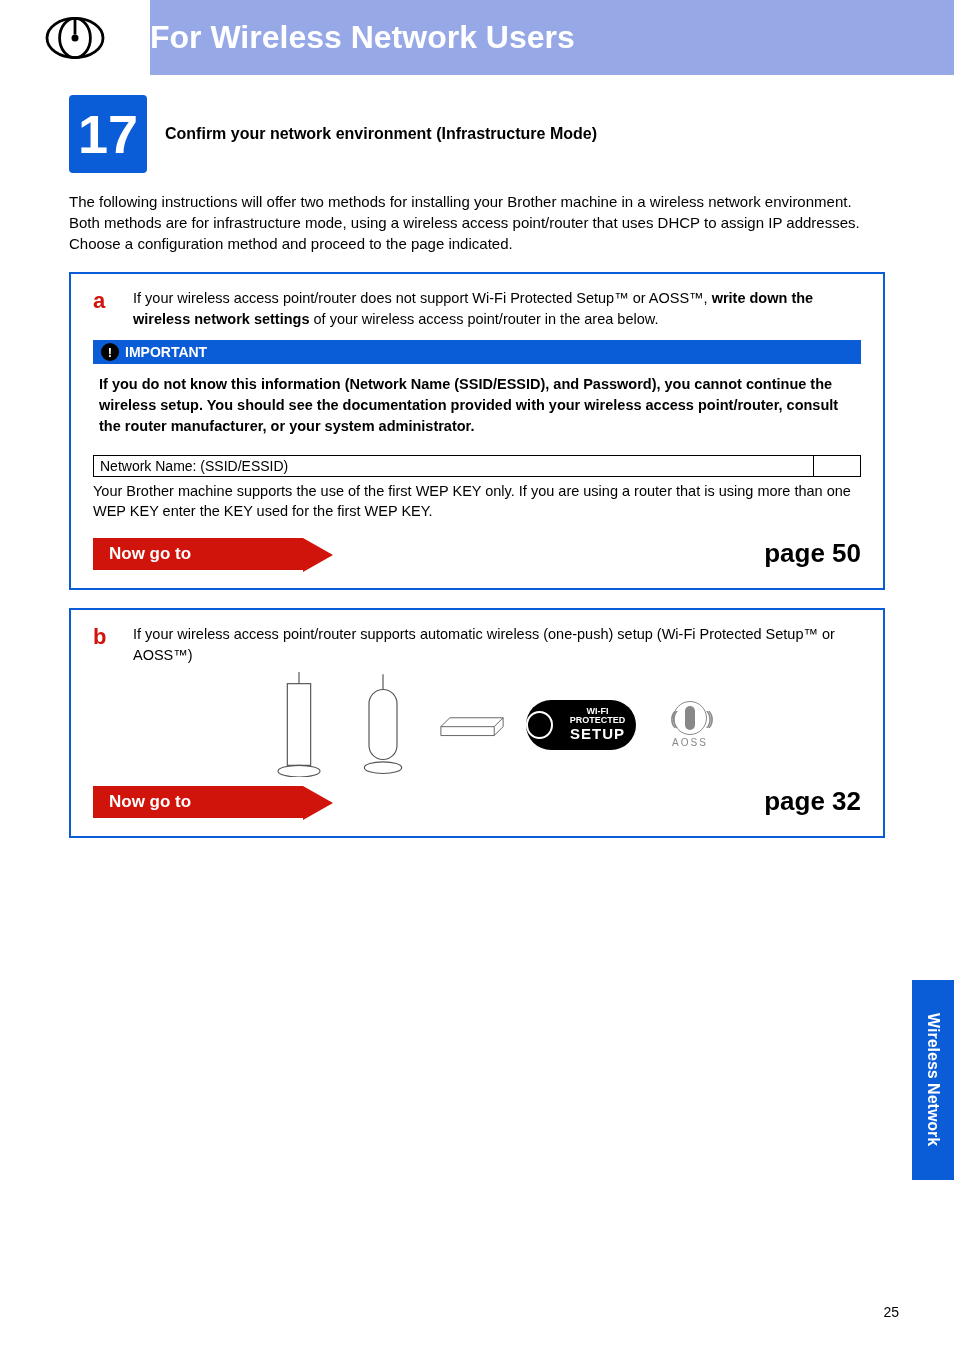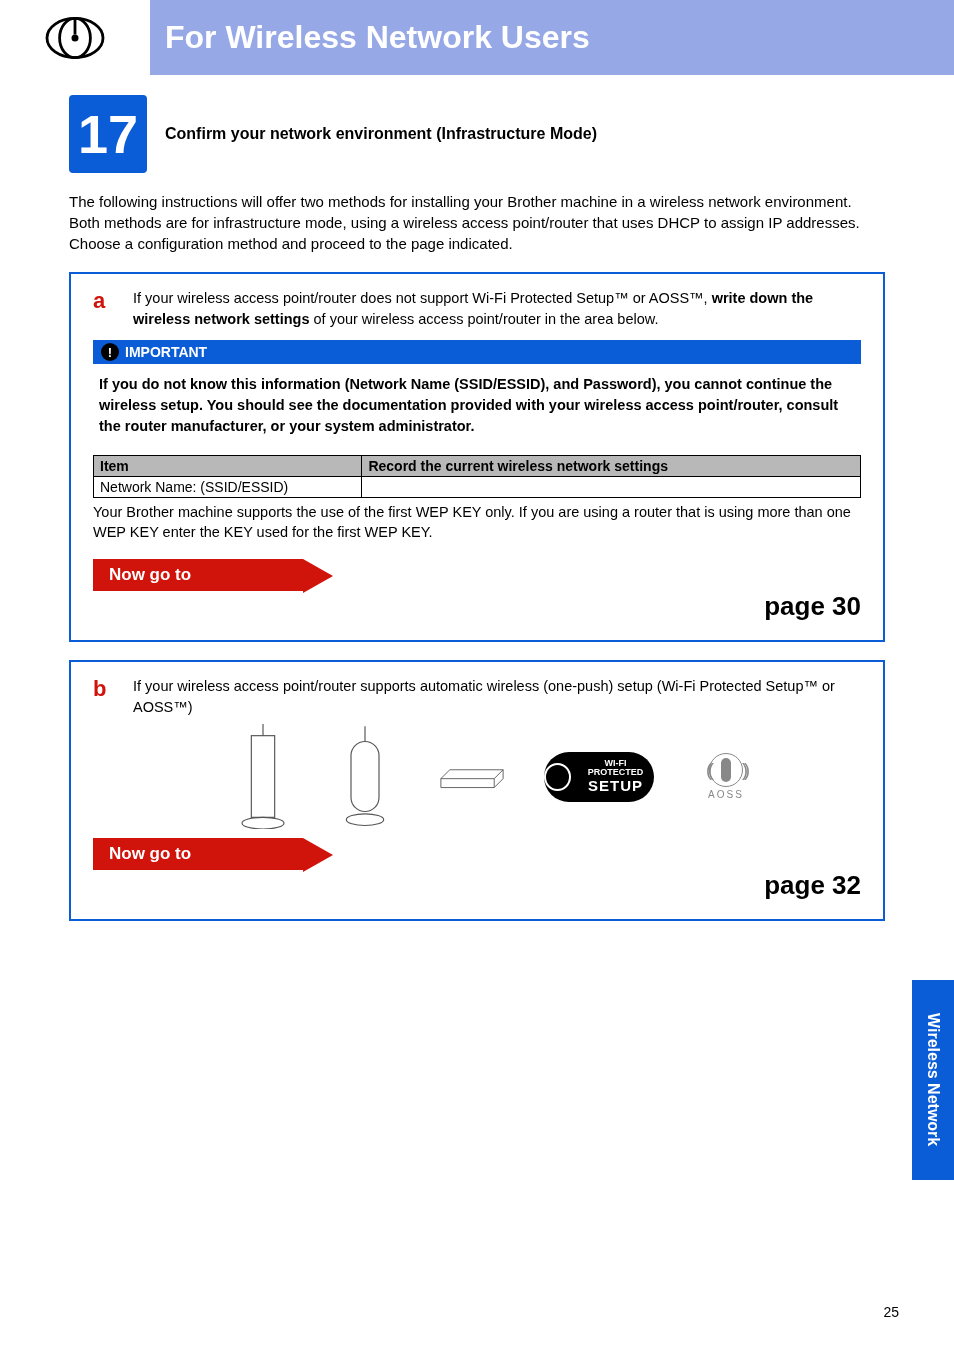--- a/index.html
+++ b/index.html
@@ -2,21 +2,21 @@
 <html><head>
 <meta charset="utf-8">
 <style>
   * { box-sizing: border-box; margin: 0; padding: 0; }
   body { font-family: Arial, Helvetica, sans-serif; font-size: 14px; color: #000; background: #fff; width: 954px; height: 1350px; position: relative; }
   .page { padding: 0 0 40px 0; }
 
   .header-banner { display: flex; align-items: center; height: 75px; margin-bottom: 20px; }
   .header-logo { width: 150px; display: flex; align-items: center; justify-content: center; }
   .header-logo svg { width: 70px; height: 50px; }
-  .header-title-bar { flex: 1; background: #97a8e6; height: 75px; display: flex; align-items: center; padding-left: 15px; }
+  .header-title-bar { flex: 1; background: #97a8e6; height: 75px; display: flex; align-items: center; }
   .header-title { color: #fff; font-size: 32px; font-weight: bold; }
 
   .content { padding: 0 69px; }
 
   .step-row { display: flex; align-items: center; margin-bottom: 18px; }
   .step-num { width: 78px; height: 78px; background: #0b5cd7; color: #fff; font-size: 54px; font-weight: bold; display: flex; align-items: center; justify-content: center; border-radius: 4px; margin-right: 18px; }
   .step-title { font-size: 16px; font-weight: bold; }
 
   .intro { font-size: 15px; line-height: 1.4; margin-bottom: 18px; }
 
@@ -31,26 +31,26 @@
   .important-bar .bang { background:#000; color:#fff; border-radius:50%; width:18px; height:18px; display:inline-flex; align-items:center; justify-content:center; font-size:13px; margin-right:6px; font-weight:bold; }
   .important-body { font-weight: bold; font-size: 14.5px; line-height: 1.45; padding: 10px 6px 14px 6px; }
 
   table.settings { width: 100%; border-collapse: collapse; font-size: 14px; margin-top: 4px; }
   table.settings th, table.settings td { border: 1px solid #000; padding: 2px 6px; text-align: left; }
   table.settings th { background: #b8b8b8; font-weight: bold; }
   table.settings td.val { background: #fff; height: 20px; }
 
   .wep-note { font-size: 14.5px; line-height: 1.4; margin-top: 4px; }
 
-  .goto-row { display: flex; align-items: flex-start; margin-top: 16px; flex-direction: column; }
+  .goto-row { display: flex; align-items: center; margin-top: 16px; }
   .goto-arrow { position: relative; background: #d1140b; color: #fff; font-weight: bold; font-size: 17px; padding: 6px 16px; width: 210px; }
   .goto-arrow::after { content: ""; position: absolute; right: -30px; top: 0; bottom: 0; width: 0; height: 0; border-top: 17px solid transparent; border-bottom: 17px solid transparent; border-left: 30px solid #d1140b; }
   .goto-page { margin-left: auto; font-size: 26px; font-weight: bold; }
 
-  .router-imgs { display:flex; gap:32px; align-items:center; justify-content:center; margin:14px 0 10px 40px; }
+  .router-imgs { display:flex; gap:14px; align-items:center; justify-content:center; margin:14px 0 10px 40px; }
   .rimg { width:70px; height:90px; display:flex; align-items:center; justify-content:center; }
   .modem { width:80px; height:50px; }
 
   .wps-badge { width:110px; height:50px; background:#000; border-radius:25px; display:flex; align-items:center; justify-content:center; color:#fff; font-size:9px; font-weight:bold; text-align:center; line-height:1.1; }
   .wps-badge .arrows { width:28px; height:28px; border:2px solid #fff; border-radius:50%; margin-right:6px; position:relative; }
   .wps-badge .txt span.big { display:block; font-size:15px; letter-spacing:1px; }
 
   .aoss-badge { width:80px; height:50px; display:flex; flex-direction:column; align-items:center; justify-content:center; color:#888; }
   .aoss-badge .circ { width:34px; height:34px; border-radius:50%; border:1px solid #888; position:relative; display:flex; align-items:center; justify-content:center; }
   .aoss-badge .circ::before, .aoss-badge .circ::after { content:"(("; position:absolute; left:-4px; font-size:18px; color:#888; letter-spacing:-4px; }
@@ -100,36 +100,32 @@
       </div>
 
       <div class="important-bar">
         <span class="bang">!</span>
         <span>IMPORTANT</span>
       </div>
       <div class="important-body">If you do not know this information (Network Name (SSID/ESSID), and Password), you cannot continue the wireless setup. You should see the documentation provided with your wireless access point/router, consult the router manufacturer, or your system administrator.</div>
 
       <table class="settings">
         <tbody>
-            <tr>
-          <th style="width:35%">Item</th>
-          <th>Record the current wireless network settings</th>
-        </tr>
         <tr>
           <td>Network Name: (SSID/ESSID)</td>
           <td class="val"></td>
         </tr>
       </tbody>
         </table>
 
       <p class="wep-note">Your Brother machine supports the use of the first WEP KEY only. If you are using a router that is using more than one WEP KEY enter the KEY used for the first WEP KEY.</p>
 
       <div class="goto-row">
         <div class="goto-arrow">Now go to</div>
-        <div class="goto-page">page 30</div>
+        <div class="goto-page">page 50</div>
       </div>
     </div>
 
     <div class="method-box">
       <div class="method-head">
         <div class="method-letter">b</div>
         <div class="method-text">If your wireless access point/router supports automatic wireless (one-push) setup (Wi-Fi Protected Setup™ or AOSS™)</div>
       </div>
 
       <div class="router-imgs">

